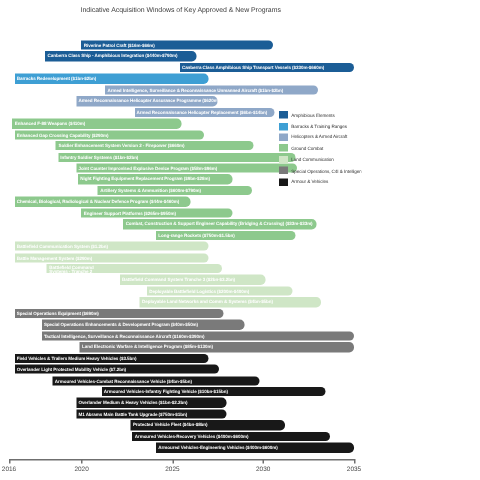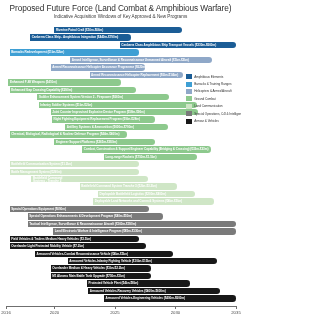--- a/index.html
+++ b/index.html
@@ -114,21 +114,20 @@
     white-space: nowrap;
     letter-spacing: -0.05px;
   }
 </style>
 </head>
 <body>
 
 <div id="chart-root">
 
   <div class="title-block">
-    <div class="chart-title">Proposed Future Force (Land Combat &amp; Amphibious Warfare)</div>
     <div class="chart-subtitle">Indicative Acquisition Windows of Key Approved &amp; New Programs</div>
   </div>
 
   <div class="plot" id="plot-area">
       <div class="bar" style="left: 54.4211px; width: 127.105px; top: 1px; background: rgb(27, 93, 150);">
         <span class="bar-label" style="left: 1.5px; top: 0px;">Riverine Patrol Craft ($16m-$66m)</span>
       </div>
       <div class="bar" style="left: 30.2105px; width: 100.474px; top: 8.45px; background: rgb(27, 93, 150);">
         <span class="bar-label" style="left: 1.5px; top: 0px;">Canberra Class Ship - Amphibious Integration ($440m-$790m)</span>
       </div>

